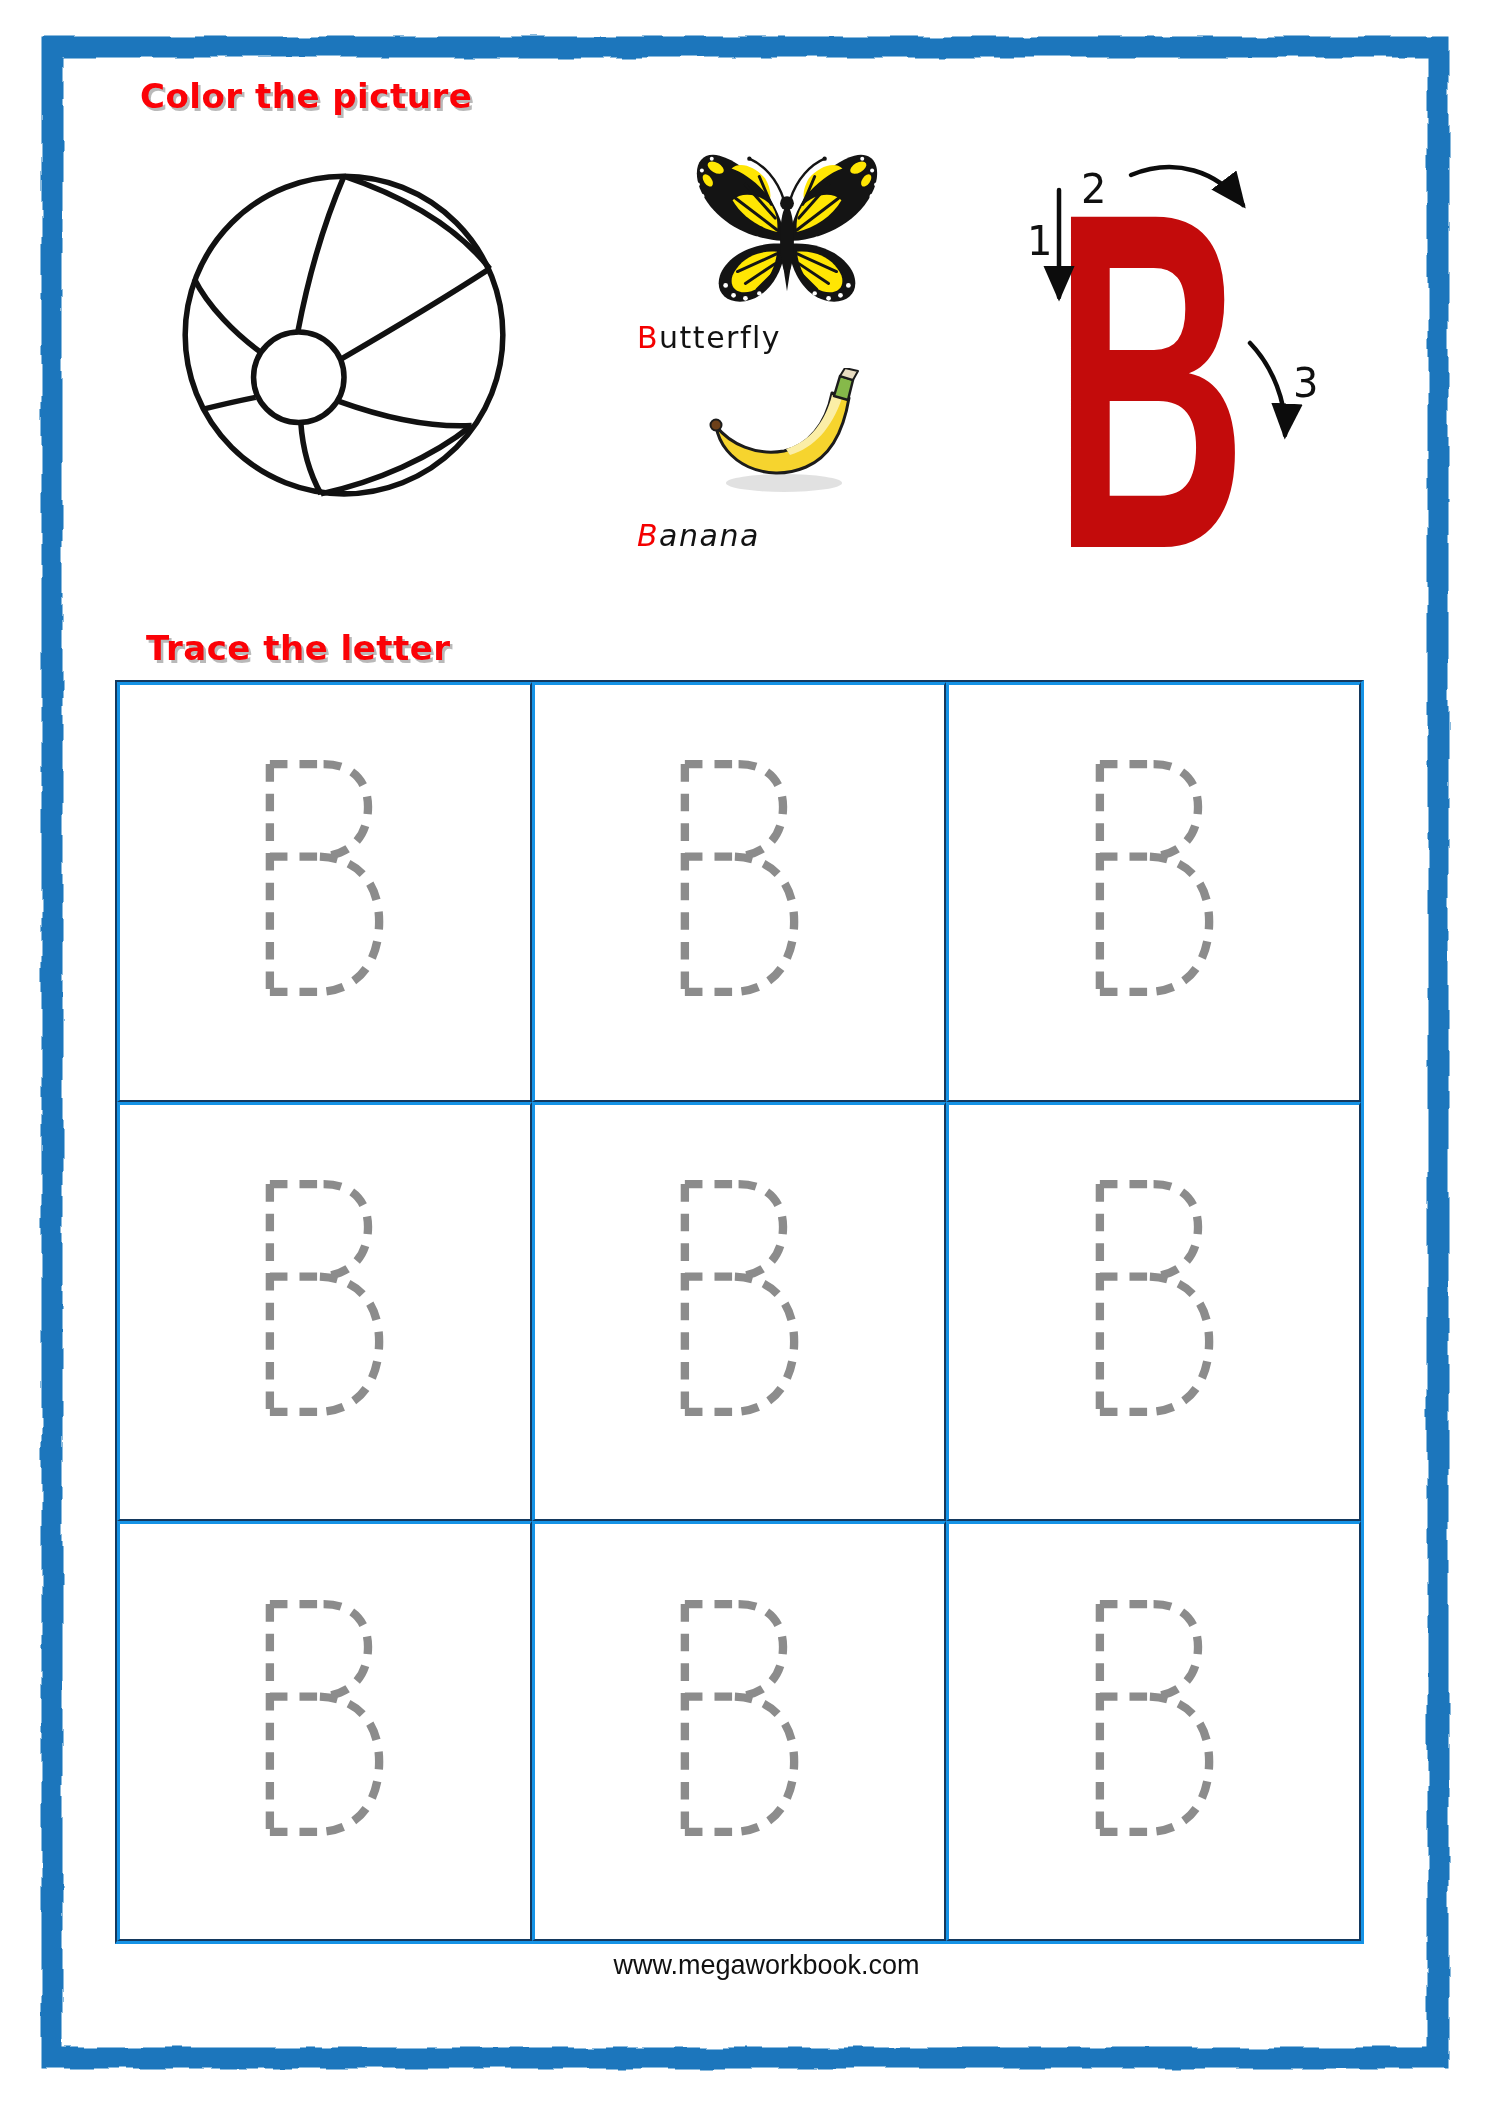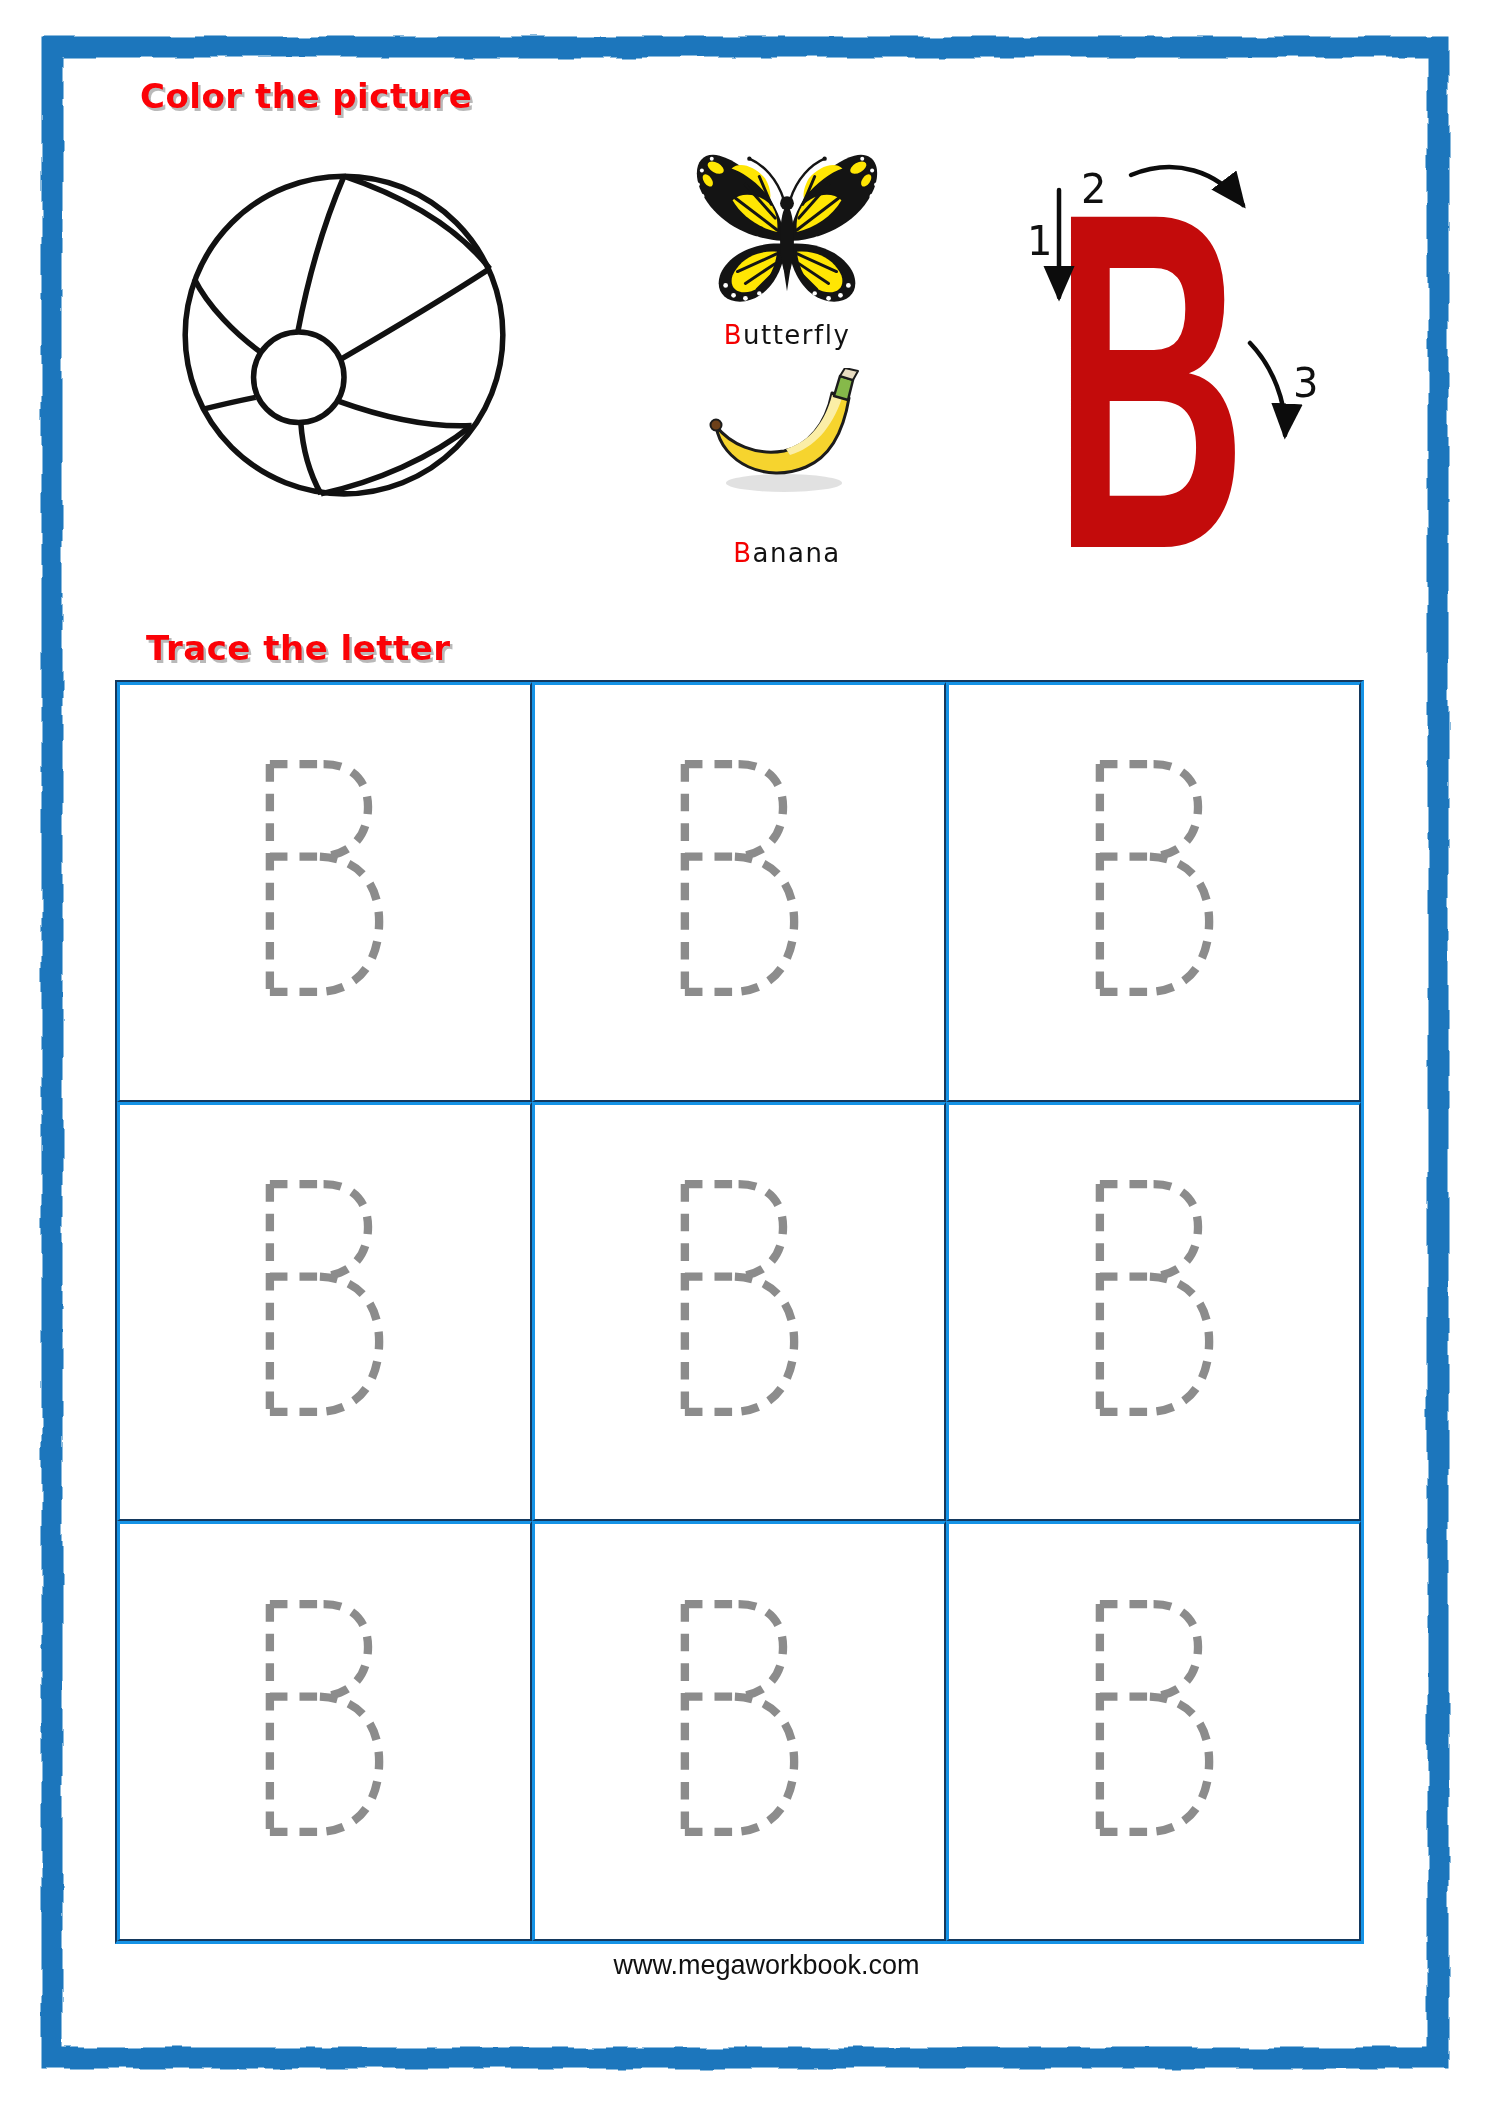--- a/index.html
+++ b/index.html
@@ -4,28 +4,28 @@
 <style>
   html,body{margin:0;padding:0;background:#ffffff;}
   .page{position:relative;width:1489px;height:2105px;background:#ffffff;overflow:hidden;
         font-family:"DejaVu Sans",sans-serif;padding-left:44px;}
   .abs{position:absolute;}
   .frame-svg{left:0;top:0;width:1489px;height:2105px;}
   .heading{font-weight:bold;color:#fb0207;font-size:34px;letter-spacing:0.5px;
            text-shadow:2.5px 2.5px 0 #b9b9b9;white-space:nowrap;}
   #heading-color{left:140px;top:76px;}
   #heading-trace{left:146px;top:628px;}
-  .word{font-size:26px;color:#121212;letter-spacing:1.5px;text-align:center;white-space:nowrap;}
+  .word{font-size:30px;color:#121212;letter-spacing:1.5px;white-space:nowrap;}
   .word .first{color:#f40000;}
   #ball-svg{left:150px;top:138px;width:382px;height:382px;}
   #ball-label{left:150px;top:516px;width:382px;}
   #butterfly-svg{left:688px;top:140px;width:198px;height:172px;}
   #butterfly-label{left:637px;top:320px;width:300px;}
   #banana-svg{left:702px;top:368px;width:172px;height:132px;}
-  #banana-label{left:637px;top:538px;width:300px;}
+  #banana-label{left:637px;top:518px;width:300px;font-style:italic;}
   #letter-guide{left:995px;top:105px;width:370px;height:470px;}
   .guide-letter{font-family:"Liberation Sans",sans-serif;font-weight:bold;fill:#c30b0b;}
   .stroke-num{font-family:"DejaVu Sans",sans-serif;font-size:40px;fill:#101010;}
   .arrow{stroke:#0c0c0c;stroke-width:4.5;fill:none;stroke-linecap:round;}
   #trace-grid{left:115px;top:680px;width:1249px;height:1264px;box-sizing:border-box;
     display:grid;grid-template-columns:1fr 1fr 1fr;grid-template-rows:1fr 1fr 1fr;
     border-style:solid;border-width:2px 3px 3px 2px;
     border-color:#14395e #1593e6 #1593e6 #14395e;background:#ffffff;}
   .cell{box-sizing:border-box;display:flex;align-items:center;justify-content:center;
     border-top:3px solid #1593e6;border-left:3px solid #1593e6;

